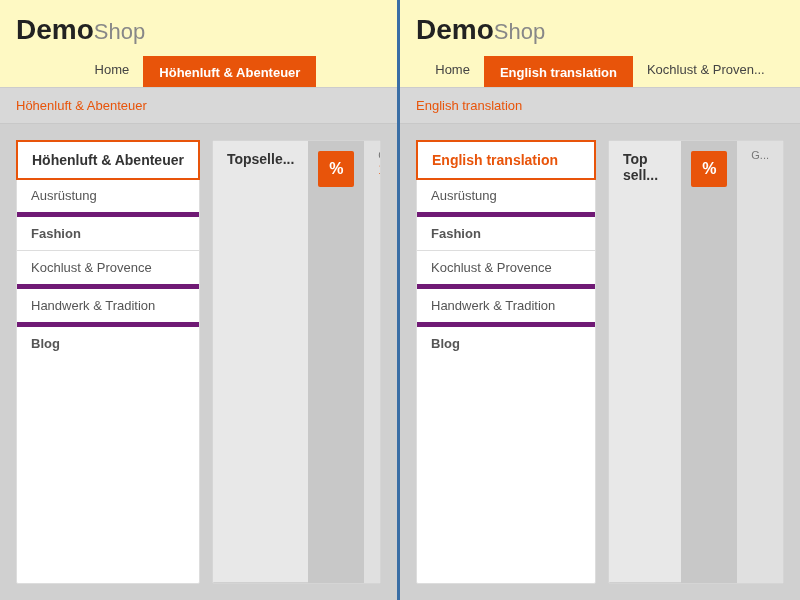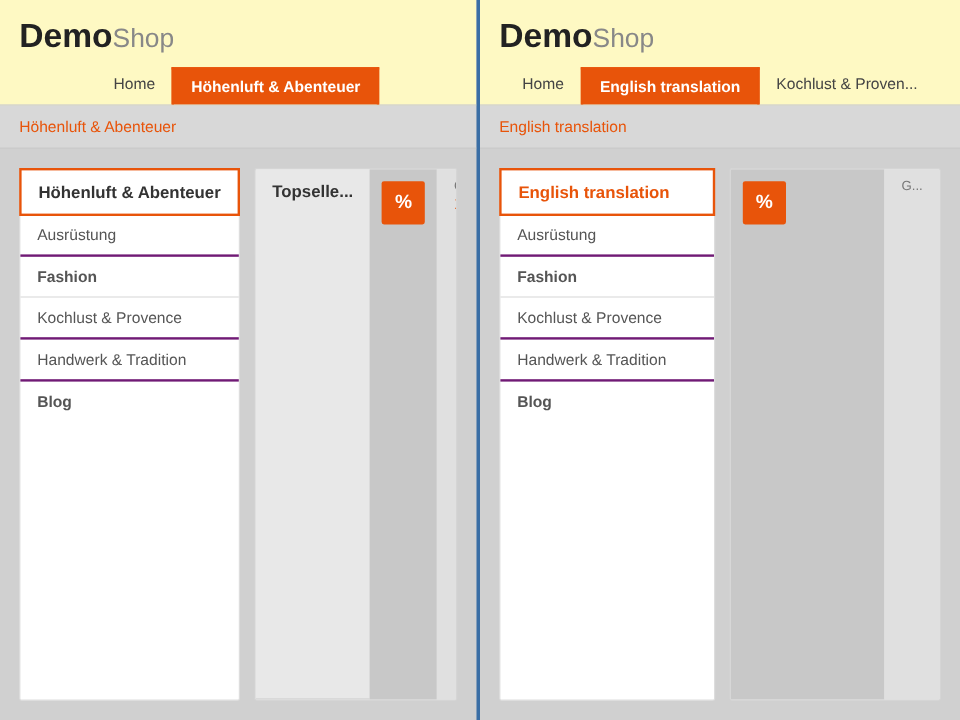--- a/index.html
+++ b/index.html
@@ -118,21 +118,21 @@
     }
 
     .dropdown-header.orange-text {
       color: #e8540a;
     }
 
     .dropdown-item {
       padding: 9px 14px;
       font-size: 13px;
       color: #555;
-      border-bottom: 2px solid #701a75;
+      border-bottom: 5px solid #701a75;
       cursor: pointer;
     }
 
     .dropdown-item:last-child {
       border-bottom: none;
       font-weight: bold;
     }
 
     .dropdown-group {
       border-bottom: 1px solid #ddd;
@@ -258,20 +258,21 @@
       <div class="dropdown-header orange-text">English translation</div>
       <div class="dropdown-group">
         <div class="dropdown-item">Ausrüstung</div>
         <div class="dropdown-item">Fashion</div>
       </div>
       <div class="dropdown-item">Kochlust &amp; Provence</div>
       <div class="dropdown-item">Handwerk &amp; Tradition</div>
       <div class="dropdown-item">Blog</div>
     </div>
     <div class="topseller-card">
+      <div class="topseller-header">Top sell...</div>
       <div class="topseller-image">
         <div class="percent-badge">%</div>
       </div>
       <div class="topseller-footer">
         <div class="topseller-link">G...</div>
       </div>
     </div>
   </div>
 </div>
 

